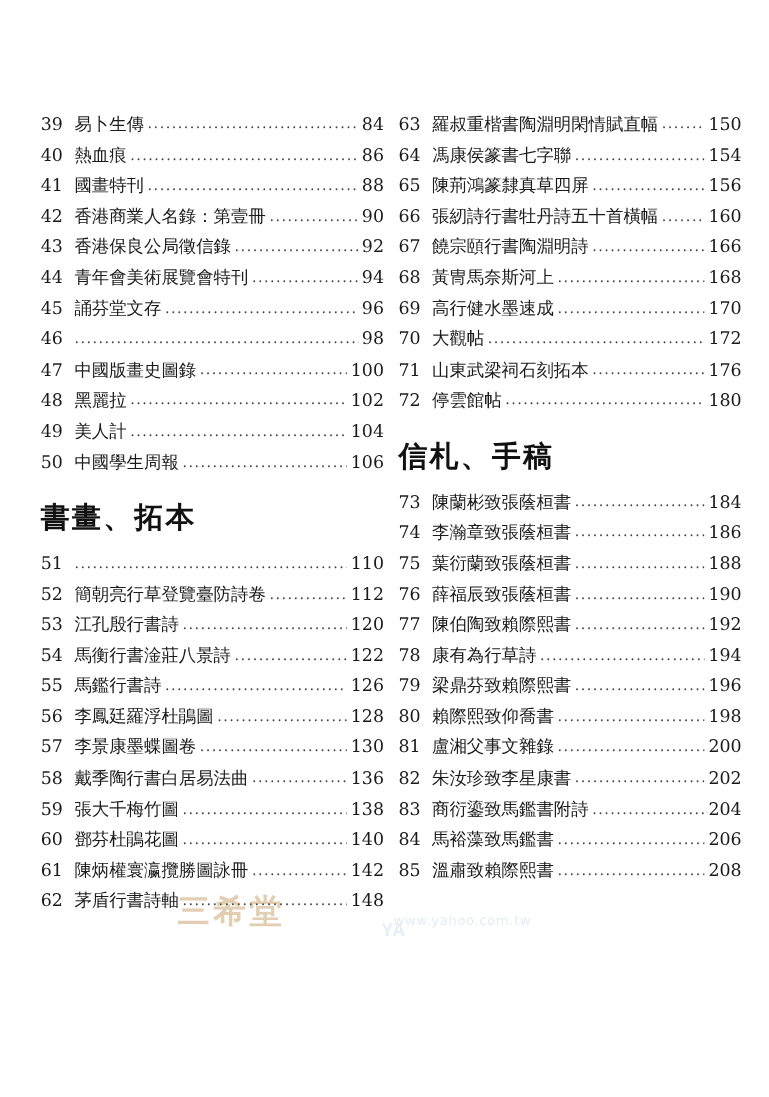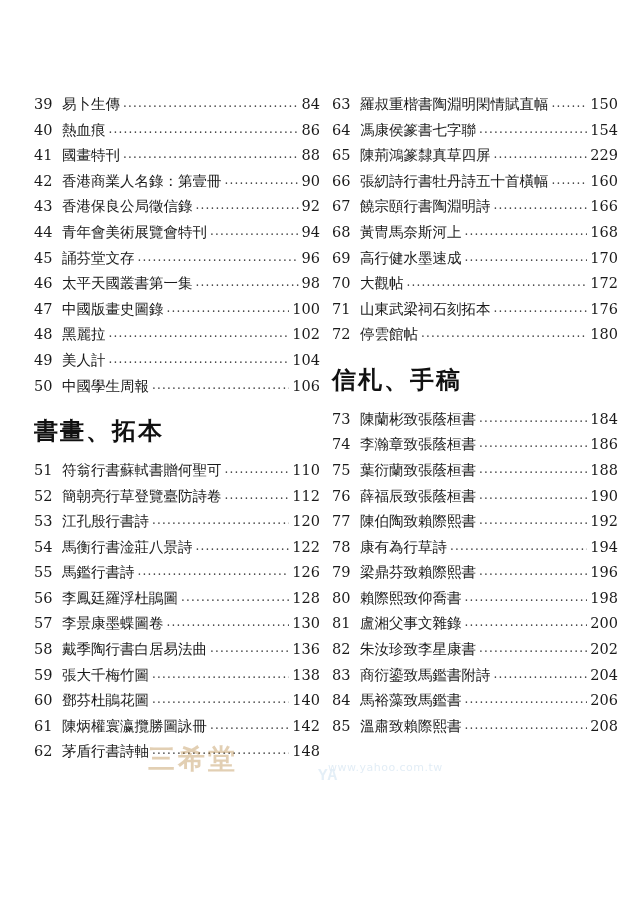--- a/index.html
+++ b/index.html
@@ -165,21 +165,20 @@
             <span class="page-no">94</span>
           </div>
           <div class="entry">
             <span class="num">45</span>
             <span class="title">誦芬堂文存</span>
             <span class="dots">...........................................................</span>
             <span class="page-no">96</span>
           </div>
           <div class="entry">
             <span class="num">46</span>
-            <span class="title">太平天國叢書第一集</span>
             <span class="dots">...........................................................</span>
             <span class="page-no">98</span>
           </div>
           <div class="entry">
             <span class="num">47</span>
             <span class="title">中國版畫史圖錄</span>
             <span class="dots">...........................................................</span>
             <span class="page-no">100</span>
           </div>
           <div class="entry">
@@ -198,21 +197,20 @@
             <span class="num">50</span>
             <span class="title">中國學生周報</span>
             <span class="dots">...........................................................</span>
             <span class="page-no">106</span>
           </div>
         </div>
       <div class="section-title">書畫、拓本</div>
       <div id="left-bottom">
           <div class="entry">
             <span class="num">51</span>
-            <span class="title">符翁行書蘇軾書贈何聖可</span>
             <span class="dots">...........................................................</span>
             <span class="page-no">110</span>
           </div>
           <div class="entry">
             <span class="num">52</span>
             <span class="title">簡朝亮行草登覽臺防詩卷</span>
             <span class="dots">...........................................................</span>
             <span class="page-no">112</span>
           </div>
           <div class="entry">
@@ -289,21 +287,21 @@
           <div class="entry">
             <span class="num">64</span>
             <span class="title">馮康侯篆書七字聯</span>
             <span class="dots">...........................................................</span>
             <span class="page-no">154</span>
           </div>
           <div class="entry">
             <span class="num">65</span>
             <span class="title">陳荊鴻篆隸真草四屏</span>
             <span class="dots">...........................................................</span>
-            <span class="page-no">229</span>
+            <span class="page-no">156</span>
           </div>
           <div class="entry">
             <span class="num">66</span>
             <span class="title">張紉詩行書牡丹詩五十首橫幅</span>
             <span class="dots">...........................................................</span>
             <span class="page-no">160</span>
           </div>
           <div class="entry">
             <span class="num">67</span>
             <span class="title">饒宗頤行書陶淵明詩</span>

